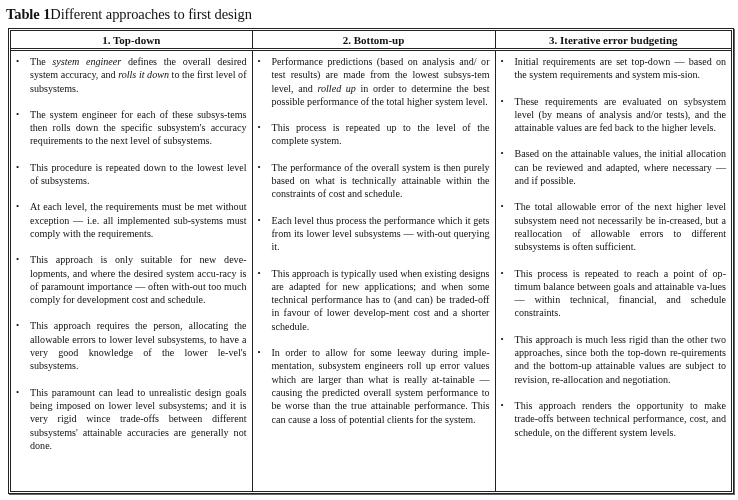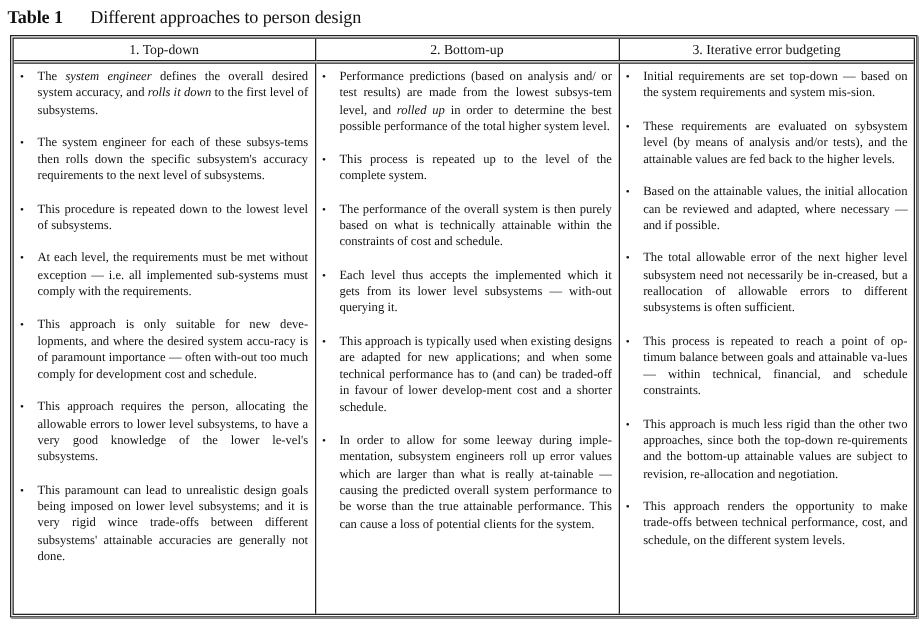--- a/index.html
+++ b/index.html
@@ -16,41 +16,41 @@
     }
     .caption {
       position: absolute;
       left: 6px;
       top: 6px;
       font-size: 14.5px;
       letter-spacing: -0.1px;
     }
     .caption .num {
       font-weight: bold;
-      margin-right: 22px;
+      margin-right: 0;
     }
     .table-wrap {
       position: absolute;
       left: 8px;
       top: 28px;
       width: 726px;
       height: 466px;
       border: 3px double #222;
       box-sizing: border-box;
       box-shadow: 1px 1px 0 #666;
     }
     table {
       border-collapse: collapse;
       width: 100%;
       height: 100%;
       table-layout: fixed;
     }
     th {
       font-size: 11px;
-      font-weight: normal;
+      font-weight: bold;
       text-align: center;
       height: 17px;
       padding: 0;
       border-bottom: 3px double #222;
       border-right: 1px solid #222;
     }
     th:last-child, td:last-child { border-right: none; }
     td {
       vertical-align: top;
       border-right: 1px solid #222;
@@ -75,21 +75,21 @@
       left: 1px;
       top: 0;
       font-size: 9px;
     }
     em { }
   </style>
 </head>
 <body>
 
 <div class="caption">
-  <span class="num">Table 1</span><span>Different approaches to person design</span>
+  <span class="num">Table 1</span><span>Different approaches to first design</span>
 </div>
 
 <div class="table-wrap">
   <table>
     <colgroup>
       <col style="width:241px">
       <col style="width:243px">
       <col style="width:236px">
     </colgroup>
     <thead>
@@ -144,21 +144,21 @@
             <li>
               <span class="bullet">•</span>
               <span>This process is repeated up to the level of the complete system.</span>
             </li>
             <li>
               <span class="bullet">•</span>
               <span>The performance of the overall system is then purely based on what is technically attainable within the constraints of cost and schedule.</span>
             </li>
             <li>
               <span class="bullet">•</span>
-              <span>Each level thus accepts the implemented which it gets from its lower level subsystems — with-out querying it.</span>
+              <span>Each level thus process the performance which it gets from its lower level subsystems — with-out querying it.</span>
             </li>
             <li>
               <span class="bullet">•</span>
               <span>This approach is typically used when existing designs are adapted for new applications; and when some technical performance has to (and can) be traded-off in favour of lower develop-ment cost and a shorter schedule.</span>
             </li>
             <li>
               <span class="bullet">•</span>
               <span>In order to allow for some leeway during imple-mentation, subsystem engineers roll up error values which are larger than what is really at-tainable — causing the predicted overall system performance to be worse than the true attainable performance. This can cause a loss of potential clients for the system.</span>
             </li>
           </ul>

